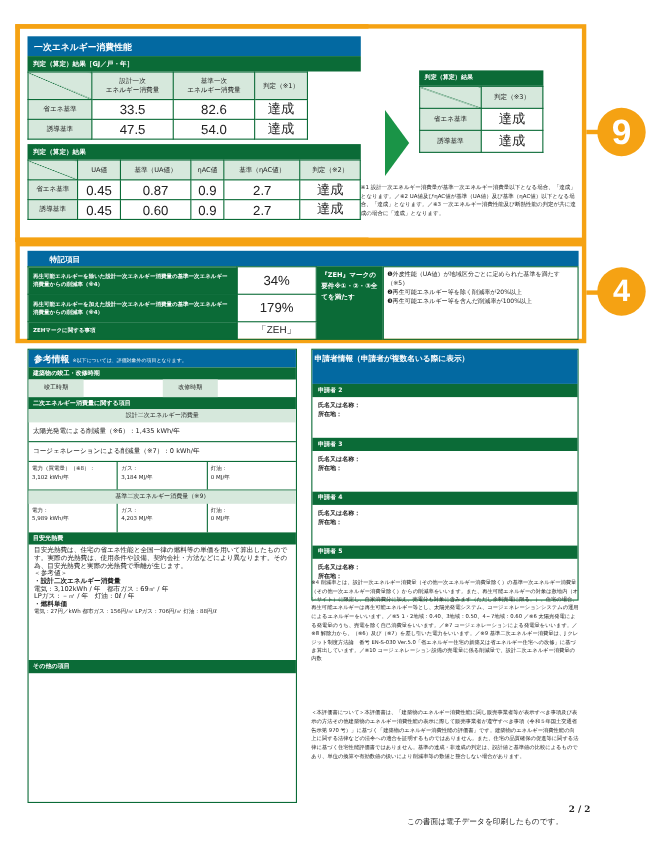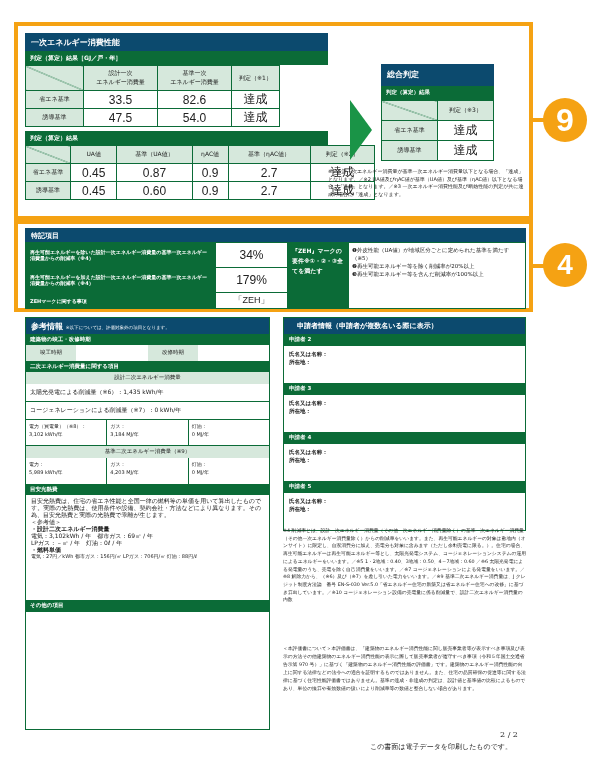--- a/index.html
+++ b/index.html
@@ -1,20 +1,20 @@
 <!DOCTYPE html>
 <html><head>
 <meta charset="utf-8">
 <style>
 *{box-sizing:border-box;margin:0;padding:0}
 body{width:600px;height:771px;background:#fff;font-family:"DejaVu Sans",sans-serif;color:#222;position:relative;overflow:hidden}
 .orange{position:absolute;border:4px solid #f5a213}
 .badge{position:absolute;background:#f5a213;color:#fff;border-radius:50%;font-family:"Liberation Sans",sans-serif;font-weight:bold;display:flex;align-items:center;justify-content:center}
 .hline{position:absolute;height:4px;background:#f5a213}
-.dark{background:#0c4a6e;color:#fff;font-weight:bold}
+.dark{background:#0369a1;color:#fff;font-weight:bold}
 .green{background:#0b6b37;color:#fff;font-weight:bold}
 .lt{background:#d6e8dc}
 table{border-collapse:collapse}
 td{border:1px solid #0b6b37}
 .sm{font-size:6px}
 .val{font-size:12px;font-family:"Liberation Sans",sans-serif;text-align:center}
 .diag{background:linear-gradient(to top right,transparent calc(50% - 0.5px),#0b6b37 50%,transparent calc(50% + 0.5px)) , #d6e8dc}
 .note{font-size:5.2px;line-height:8px;color:#222}
 </style>
 </head>
@@ -52,21 +52,21 @@
           <td class="val">47.5</td>
           <td class="val">54.0</td>
           <td class="val">達成</td>
         </tr>
  </tbody>
     </table>
 </div>
 
 <div style="position:absolute;left:25px;top:131px;width:303px">
  <div class="green" style="font-size:6px;padding:3px 5px;height:14px">判定（算定）結果</div>
- <table style="width:350px">
+ <table style="width:303px">
   <tbody>
         <tr style="height:18px">
           <td class="diag" style="width:45px"></td>
    <td class="lt sm" style="text-align:center">UA値</td>
    <td class="lt sm" style="text-align:center">基準（UA値）</td>
    <td class="lt sm" style="text-align:center">ηAC値</td>
    <td class="lt sm" style="text-align:center">基準（ηAC値）</td>
    <td class="lt sm" style="text-align:center">判定（※2）</td>
         </tr>
   <tr style="height:14px">
@@ -85,21 +85,20 @@
           <td class="val">2.7</td>
           <td class="val">達成</td>
         </tr>
  </tbody>
     </table>
 </div>
 
 <div style="position:absolute;left:350px;top:100px;width:0;height:0;border-top:30px solid transparent;border-bottom:30px solid transparent;border-left:22px solid #1a9447"></div>
 
 <div style="position:absolute;left:381px;top:64px;width:113px">
- <div class="dark" style="font-size:8px;padding:5px 6px;height:22px">総合判定</div>
  <div class="green" style="font-size:5.5px;padding:3px 5px;height:14px">判定（算定）結果</div>
  <table style="width:113px">
   <tbody>
         <tr style="height:20px">
           <td class="diag" style="width:56px"></td>
           <td class="lt sm" style="text-align:center">判定（※3）</td>
         </tr>
   <tr style="height:20px">
           <td class="lt sm" style="text-align:center">省エネ基準</td>
           <td class="val">達成</td>
@@ -107,21 +106,21 @@
   <tr style="height:20px">
           <td class="lt sm" style="text-align:center">誘導基準</td>
           <td class="val">達成</td>
         </tr>
  </tbody>
     </table>
 </div>
 <div class="note" style="position:absolute;left:328px;top:168px;width:198px;font-size:5px;line-height:7.5px">※1 設計一次エネルギー消費量が基準一次エネルギー消費量以下となる場合、「達成」となります。／※2 UA値及びηAC値が基準（UA値）及び基準（ηAC値）以下となる場合、「達成」となります。／※3 一次エネルギー消費性能及び断熱性能の判定が共に達成の場合に「達成」となります。</div>
 
 <div style="position:absolute;left:25px;top:228px;width:501px">
- <div class="dark" style="font-size:7px;padding:3px 6px;height:14px">特記項目</div>
+ <div class="dark" style="font-size:7px;padding:3px 20px;height:14px">特記項目</div>
  <div style="display:flex">
   <table style="width:263px">
    <tbody>
           <tr style="height:25px">
             <td class="green" style="font-size:5px;padding:2px 4px;width:190px">再生可能エネルギーを除いた設計一次エネルギー消費量の基準一次エネルギー消費量からの削減率（※4）</td>
             <td class="val">34%</td>
           </tr>
    <tr style="height:25px">
             <td class="green" style="font-size:5px;padding:2px 4px">再生可能エネルギーを加えた設計一次エネルギー消費量の基準一次エネルギー消費量からの削減率（※4）</td>
             <td class="val">179%</td>
@@ -191,21 +190,21 @@
   <div>電気：3,102kWh / 年　都市ガス：69㎥ / 年</div>
   <div>LPガス：－㎥ / 年　灯油：0ℓ / 年</div>
   <div style="font-weight:bold">・燃料単価</div>
   <div style="font-size:5px">電気：27円／kWh 都市ガス：156円/㎥ LPガス：706円/㎥ 灯油：88円/ℓ</div>
  </div>
  <div class="green" style="font-size:5.5px;padding:2px 4px;height:12px">その他の項目</div>
  <div style="height:117px"></div>
 </div>
 
 <div style="position:absolute;left:283px;top:317px;width:243px;border:1px solid #0b6b37">
- <div class="dark" style="font-size:7px;padding:3px 13px;height:16px">申請者情報（申請者が複数名いる際に表示）</div>
+ <div class="dark" style="font-size:7px;padding:3px 2px;height:31px">申請者情報（申請者が複数名いる際に表示）</div>
  <div class="green" style="font-size:5.5px;padding:2px 5px;height:12px">申請者 2</div>
  <div style="height:37px;padding:4px 5px;font-size:5.5px;font-weight:bold;line-height:8px">
       <div>氏名又は名称：</div>
       <div>所在地：</div>
     </div>
  <div class="green" style="font-size:5.5px;padding:2px 5px;height:12px">申請者 3</div>
  <div style="height:37px;padding:4px 5px;font-size:5.5px;font-weight:bold;line-height:8px">
       <div>氏名又は名称：</div>
       <div>所在地：</div>
     </div>
@@ -217,14 +216,14 @@
  <div class="green" style="font-size:5.5px;padding:2px 5px;height:12px">申請者 5</div>
  <div style="height:37px;padding:4px 5px;font-size:5.5px;font-weight:bold;line-height:8px">
       <div>氏名又は名称：</div>
       <div>所在地：</div>
     </div>
 </div>
 
 <div class="note" style="position:absolute;left:283px;top:527px;width:243px;font-size:4.8px;line-height:7.7px">※4 削減率とは、設計一次エネルギー消費量（その他一次エネルギー消費量除く）の基準一次エネルギー消費量（その他一次エネルギー消費量除く）からの削減率をいいます。また、再生可能エネルギーの対象は敷地内（オンサイト）に限定し、自家消費分に加え、売電分も対象に含みます（ただし余剰売電に限る。）。住宅の場合、再生可能エネルギーは再生可能エネルギー等とし、太陽光発電システム、コージェネレーションシステムの運用によるエネルギーをいいます。／※5 1・2地域：0.40、3地域：0.50、4～7地域：0.60 ／※6 太陽光発電による発電量のうち、売電を除く自己消費量をいいます。／※7 コージェネレーションによる発電量をいいます。／※8 解除力から、（※6）及び（※7）を差し引いた電力をいいます。／※9 基準二次エネルギー消費量は、J クレジット制度方法論　番号 EN-S-030 Ver.5.0「省エネルギー住宅の新築又は省エネルギー住宅への改修」に基づき算出しています。／※10 コージェネレーション設備の売電量に係る削減量で、設計二次エネルギー消費量の内数</div>
 <div class="note" style="position:absolute;left:283px;top:645px;width:243px;font-size:4.8px;line-height:8px">＜本評価書について＞本評価書は、「建築物のエネルギー消費性能に関し販売事業者等が表示すべき事項及び表示の方法その他建築物のエネルギー消費性能の表示に際して販売事業者が遵守すべき事項（令和５年国土交通省告示第 970 号）」に基づく「建築物のエネルギー消費性能の評価書」です。建築物のエネルギー消費性能の向上に関する法律などの法令への適合を証明するものではありません。また、住宅の品質確保の促進等に関する法律に基づく住宅性能評価書ではありません。基準の達成・非達成の判定は、設計値と基準値の比較によるものであり、単位の換算や有効数値の扱いにより削減率等の数値と整合しない場合があります。</div>
 
-<div style="position:absolute;left:500px;top:730px;font-size:8px;font-weight:normal;font-family:'DejaVu Serif',serif">2 / 2</div>
+<div style="position:absolute;left:517px;top:730px;font-size:8px;font-weight:bold;font-family:'DejaVu Serif',serif">2 / 2</div>
 <div style="position:absolute;left:370px;top:742px;font-size:7px;font-family:'DejaVu Serif',serif">この書面は電子データを印刷したものです。</div>
 
 </body></html>

